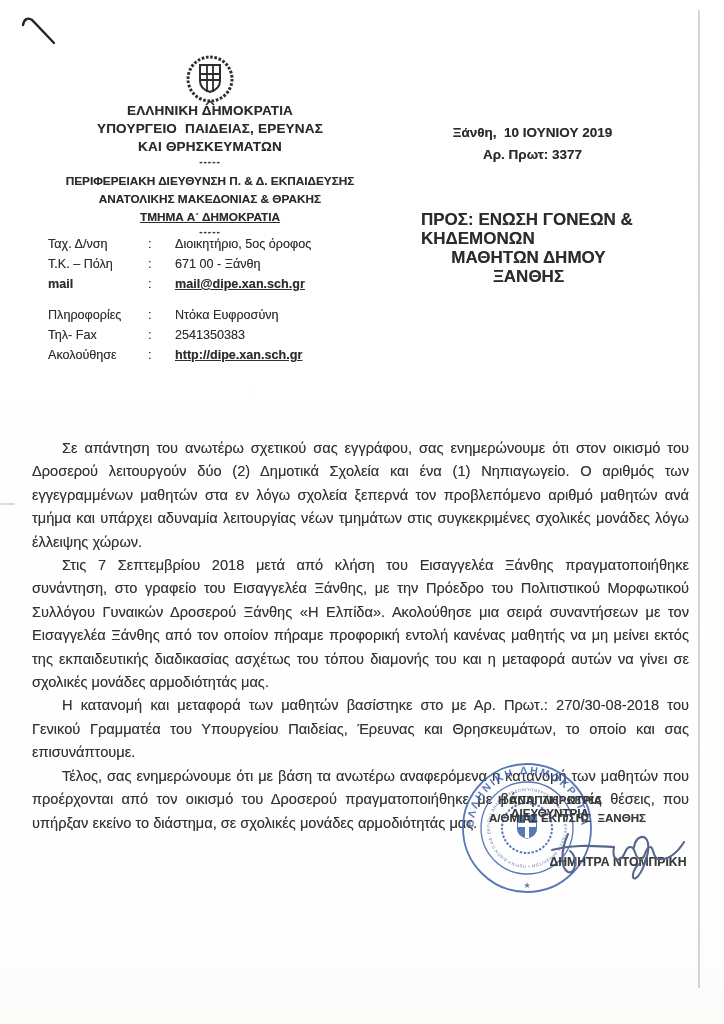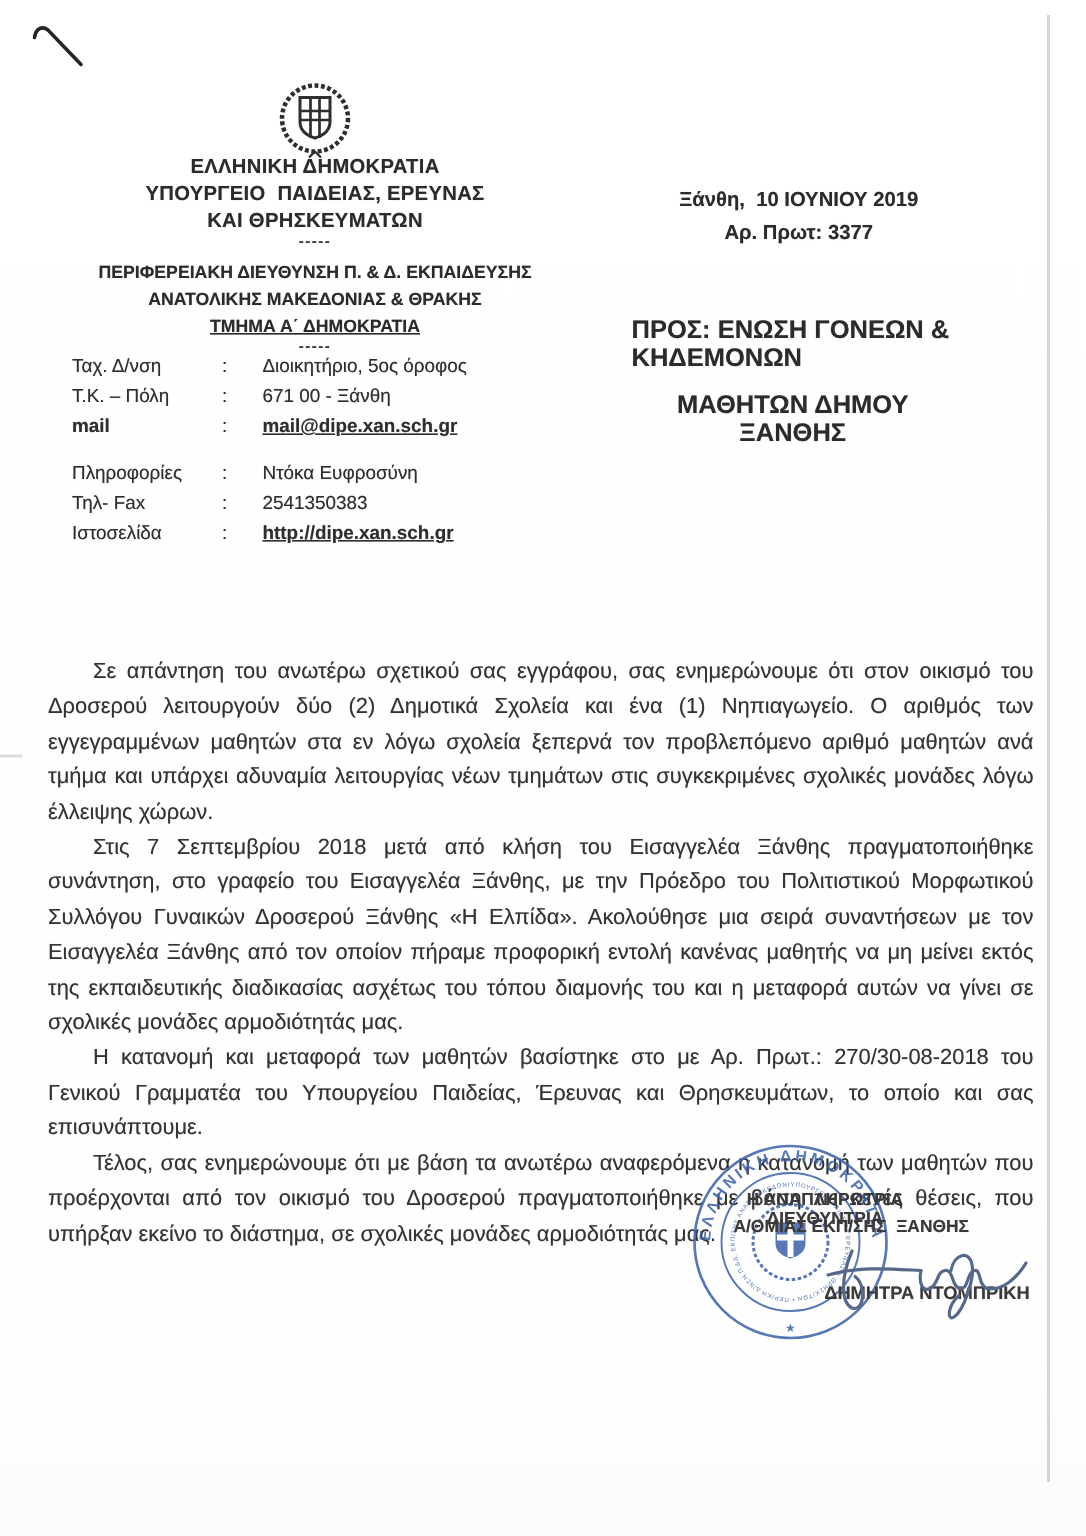--- a/index.html
+++ b/index.html
@@ -28,21 +28,21 @@
   .lh .und{text-decoration:underline;}
   .lh .gap{height:4px;}
 
   
   .meta{left:410px;top:122px;width:245px;text-align:center;font-weight:700;color:#2b2b2b;}
   .meta .d{font-size:13.5px;line-height:22px;}
   .meta .p{font-size:13.5px;line-height:22px;}
 
   
   .recipient{left:421px;top:210px;width:215px;font-weight:700;font-size:17px;color:#2b2b2b;line-height:19px;}
-  .recipient .r2{text-align:center;margin-top:12px;}
+  .recipient .r2{text-align:center;}
 
   
   .contact{left:48px;top:234px;width:330px;font-size:12.6px;color:#2e2e2e;}
   .contact .row{display:flex;line-height:20px;}
   .contact .lab{width:100px;flex:none;}
   .contact .col{width:27px;flex:none;}
   .contact .val{flex:1;}
   .contact .row.gap-top{margin-top:11px;}
   .contact .b{font-weight:700;}
   .contact .u{text-decoration:underline;font-weight:600;}
@@ -120,21 +120,21 @@
       <span class="lab">Πληροφορίες</span>
       <span class="col">:</span>
       <span class="val">Ντόκα Ευφροσύνη</span>
     </div>
     <div class="row">
       <span class="lab">Τηλ- Fax</span>
       <span class="col">:</span>
       <span class="val">2541350383</span>
     </div>
     <div class="row">
-      <span class="lab">Ιστοσελίδα</span>
+      <span class="lab">Ακολούθησε</span>
       <span class="col">:</span>
       <span class="val u">http://dipe.xan.sch.gr</span>
     </div>
   </div>
 
 
   <div class="abs bodytext soft">
     <p>Σε απάντηση του ανωτέρω σχετικού σας εγγράφου, σας ενημερώνουμε ότι στον οικισμό του Δροσερού λειτουργούν δύο (2) Δημοτικά Σχολεία και ένα (1) Νηπιαγωγείο. Ο αριθμός των εγγεγραμμένων μαθητών στα εν λόγω σχολεία ξεπερνά τον προβλεπόμενο αριθμό μαθητών ανά τμήμα και υπάρχει αδυναμία λειτουργίας νέων τμημάτων στις συγκεκριμένες σχολικές μονάδες λόγω έλλειψης χώρων.</p>
     <p>Στις 7 Σεπτεμβρίου 2018 μετά από κλήση του Εισαγγελέα Ξάνθης πραγματοποιήθηκε συνάντηση, στο γραφείο του Εισαγγελέα Ξάνθης, με την Πρόεδρο του Πολιτιστικού Μορφωτικού Συλλόγου Γυναικών Δροσερού Ξάνθης «Η Ελπίδα». Ακολούθησε μια σειρά συναντήσεων με τον Εισαγγελέα Ξάνθης από τον οποίον πήραμε προφορική εντολή κανένας μαθητής να μη μείνει εκτός της εκπαιδευτικής διαδικασίας ασχέτως του τόπου διαμονής του και η μεταφορά αυτών να γίνει σε σχολικές μονάδες αρμοδιότητάς μας.</p>
     <p>Η κατανομή και μεταφορά των μαθητών βασίστηκε στο με Αρ. Πρωτ.: 270/30-08-2018 του Γενικού Γραμματέα του Υπουργείου Παιδείας, Έρευνας και Θρησκευμάτων, το οποίο και σας επισυνάπτουμε.</p>

